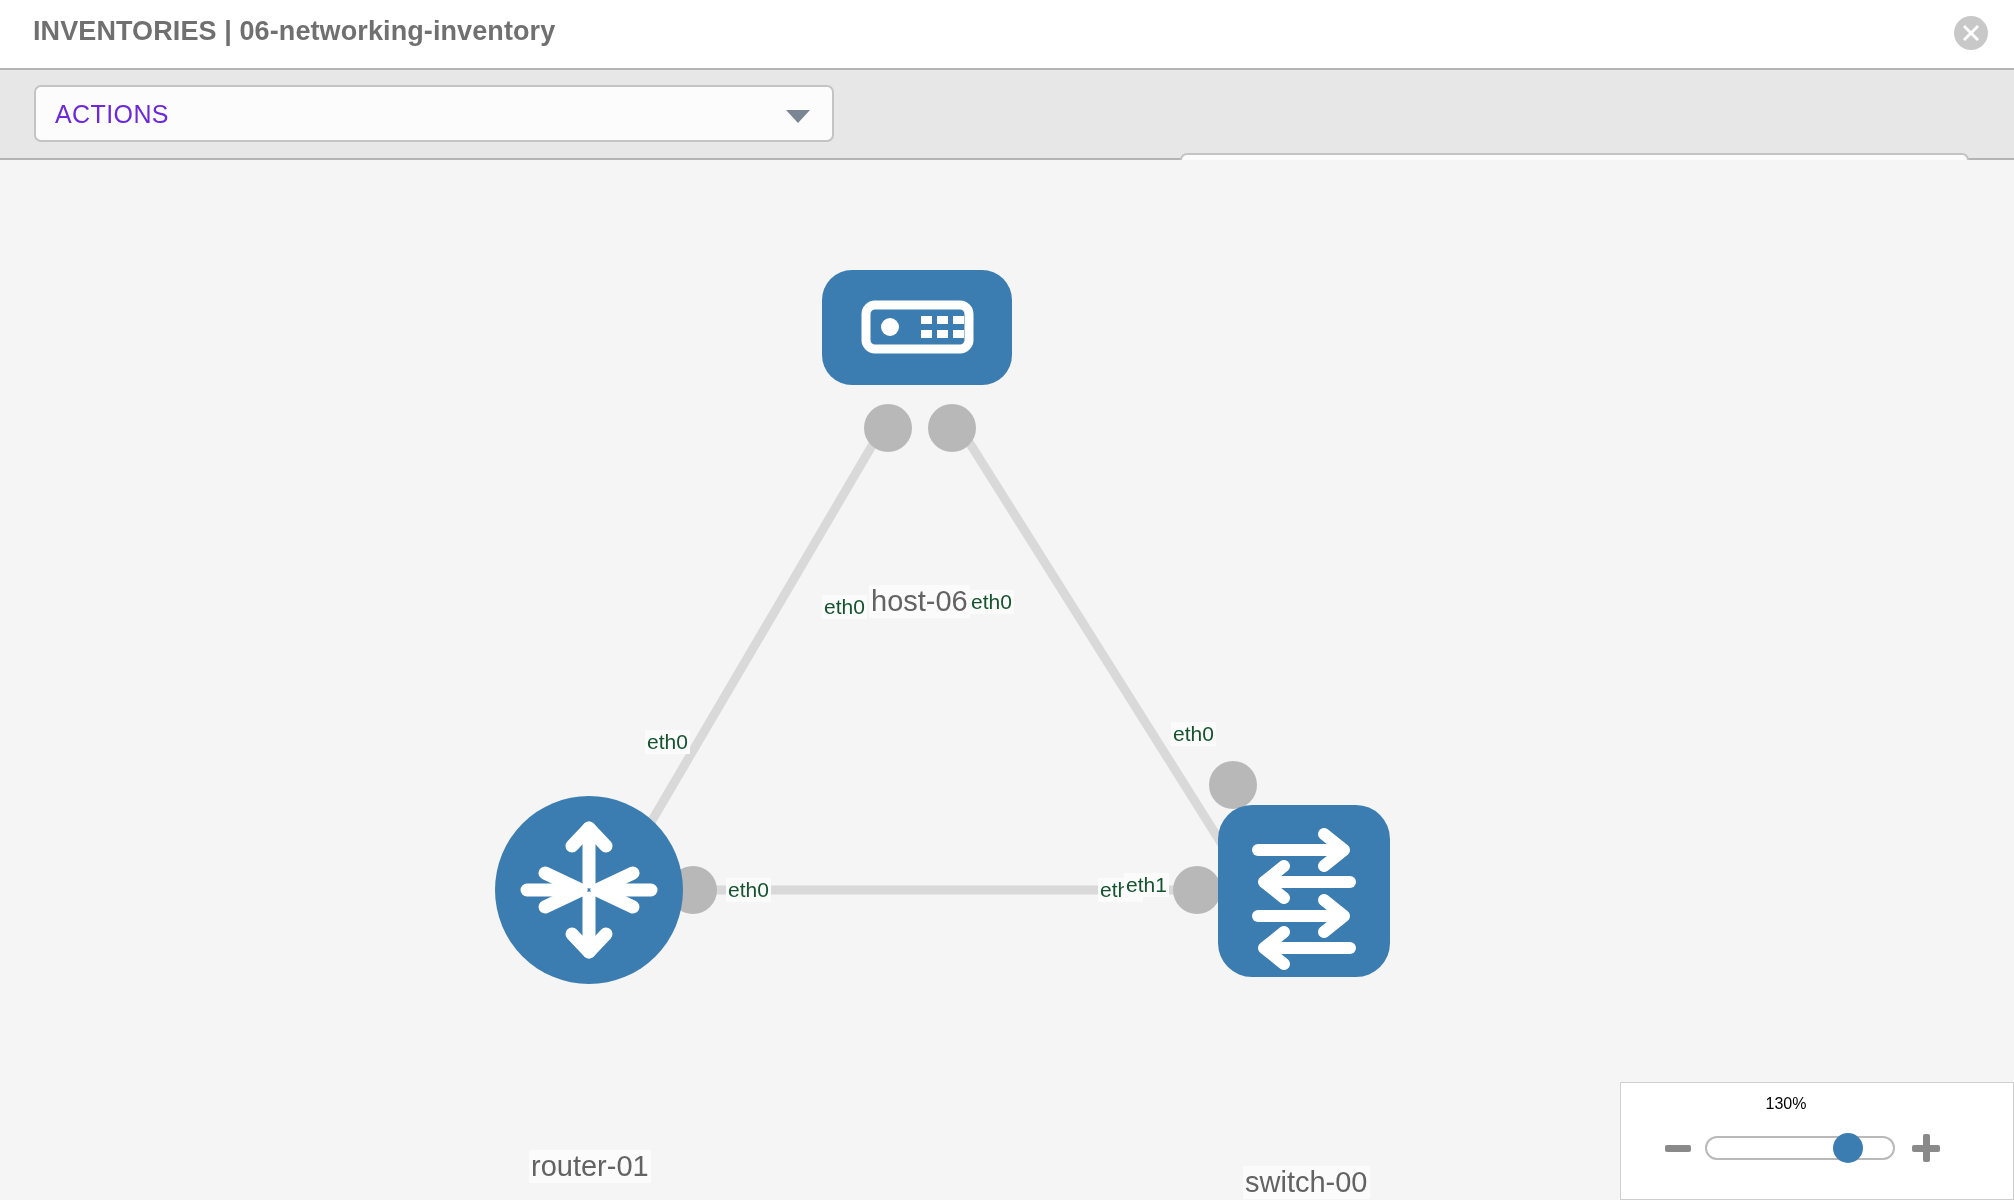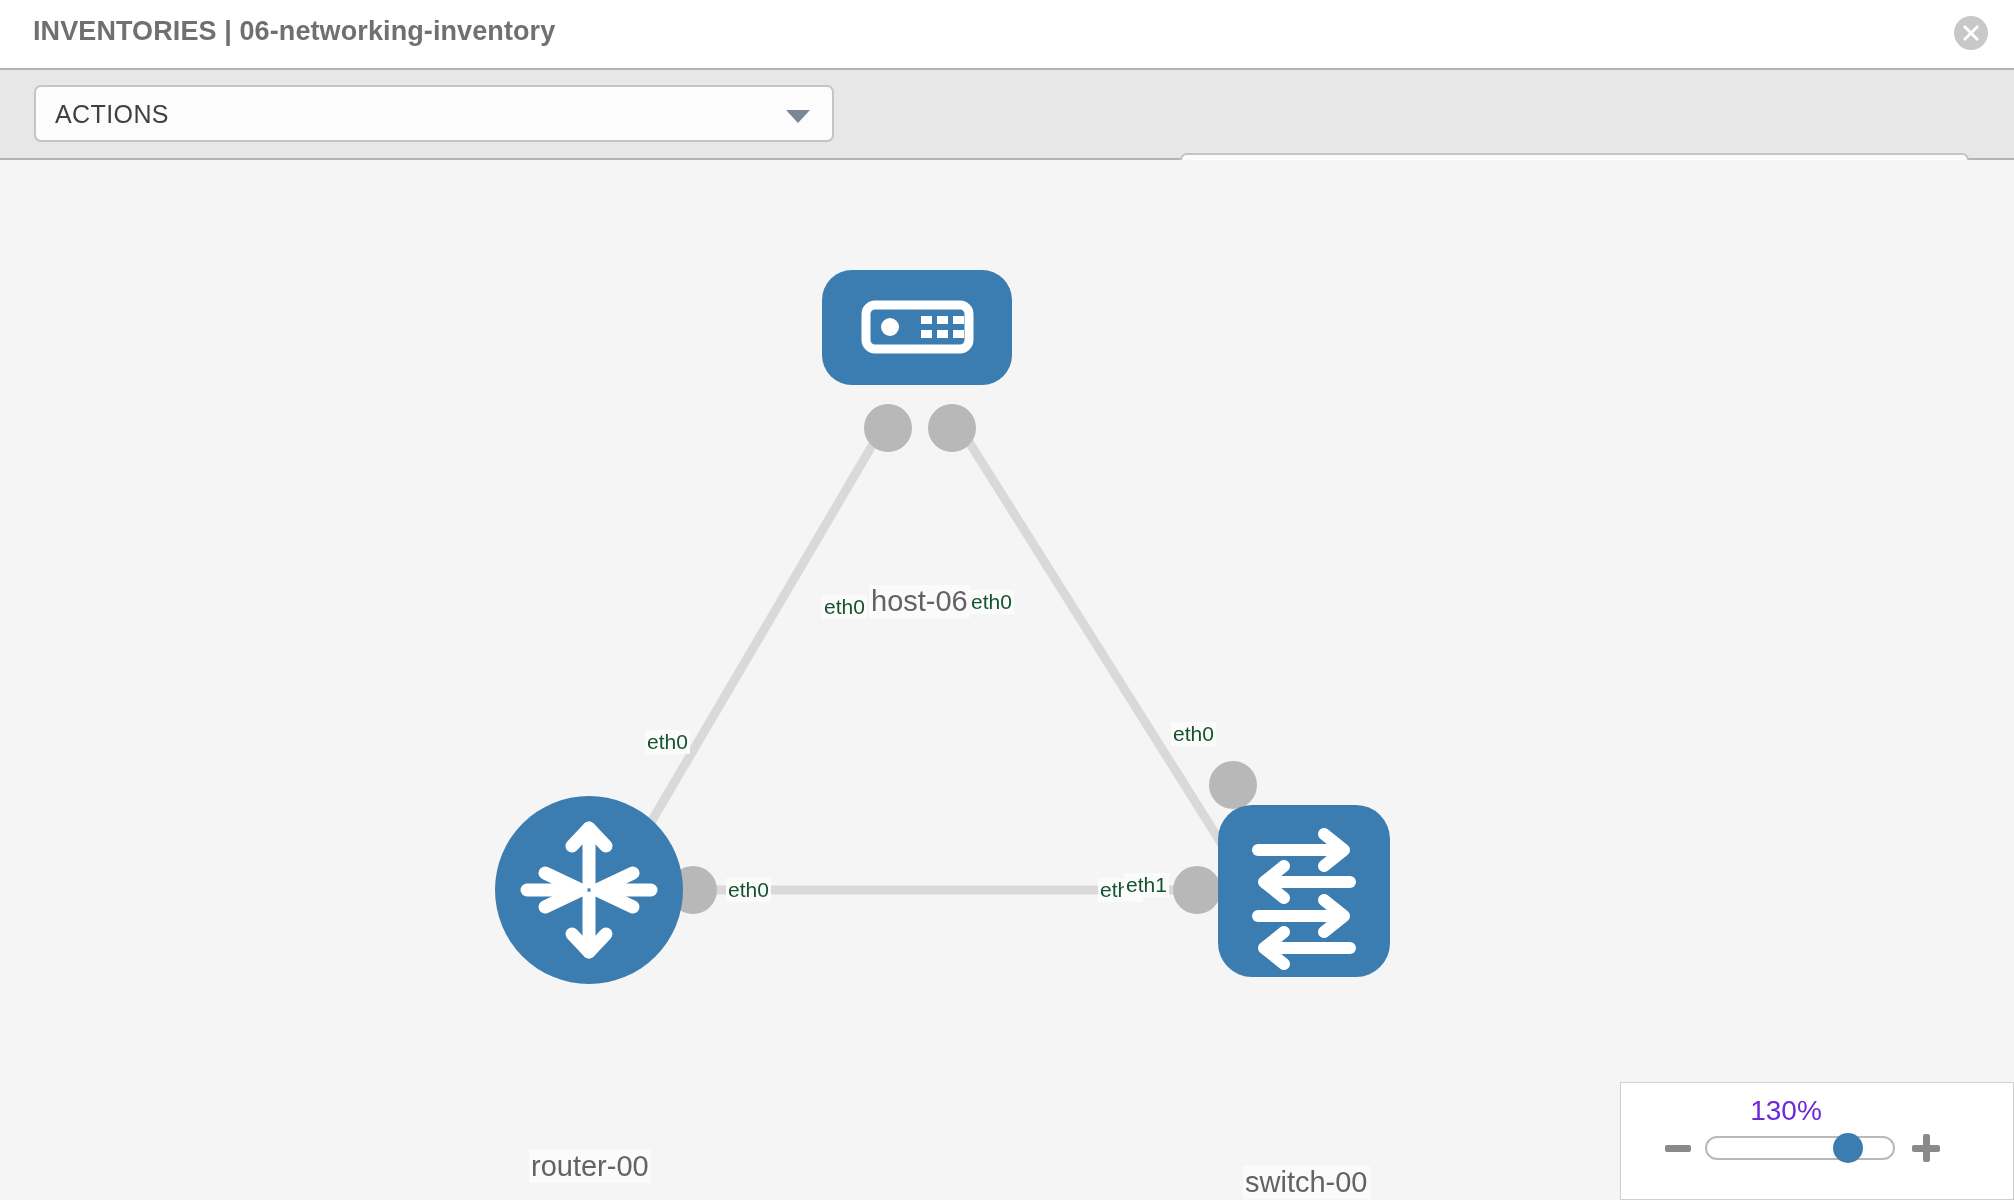--- a/index.html
+++ b/index.html
@@ -67,21 +67,21 @@
     border: 2px solid #c4c4c4;
     border-radius: 7px;
     box-sizing: border-box;
     cursor: pointer;
   }
   .actions-label {
     position: absolute;
     left: 19px;
     top: 13px;
     font-size: 25px;
-    color: #404040;
+    color: #6d28d9;
     letter-spacing: 0.4px;
   }
   .caret {
     position: absolute;
     right: 22px;
     top: 23px;
     width: 0; height: 0;
     border-left: 12px solid transparent;
     border-right: 12px solid transparent;
     border-top: 13px solid #7b8694;
@@ -158,22 +158,22 @@
     background: #ffffff;
     border: 1px solid #cfcfcf;
     box-sizing: border-box;
   }
   .zoom-pct {
     position: absolute;
     left: 0;
     top: 12px;
     width: 330px;
     text-align: center;
-    font-size: 28px;
-    color: #6d28d9;
+    font-size: 16px;
+    color: #000000;
   }
   .zoom-minus {
     position: absolute;
     left: 44px;
     top: 62px;
     width: 26px;
     height: 7px;
     background: #8a8a8a;
     border-radius: 2px;
     cursor: pointer;
@@ -318,21 +318,21 @@
 
   <div class="iface-label" style="left:822px; top:435px;">eth0</div>
   <div class="iface-label" style="left:969px; top:430px;">eth0</div>
   <div class="iface-label" style="left:645px; top:570px;">eth0</div>
   <div class="iface-label" style="left:1171px; top:562px;">eth0</div>
   <div class="iface-label" style="left:726px; top:718px;">eth0</div>
   <div class="iface-label" style="left:1098px; top:718px;">eth0</div>
   <div class="iface-label" style="left:1124px; top:713px;">eth1</div>
 
   <div class="node-label" style="left:869px; top:425px;">host-06</div>
-  <div class="node-label" style="left:529px; top:990px;">router-00</div>
+  <div class="node-label" style="left:529px; top:990px;">router-01</div>
   <div class="node-label" style="left:1243px; top:1006px;text-align:center;">switch-00</div>
 
 </div>
 
 <div class="zoom-panel">
   <div class="zoom-pct">130%</div>
   <div class="zoom-minus"></div>
   <div class="zoom-track"></div>
   <div class="zoom-thumb"></div>
   <div class="zoom-plus"></div>

